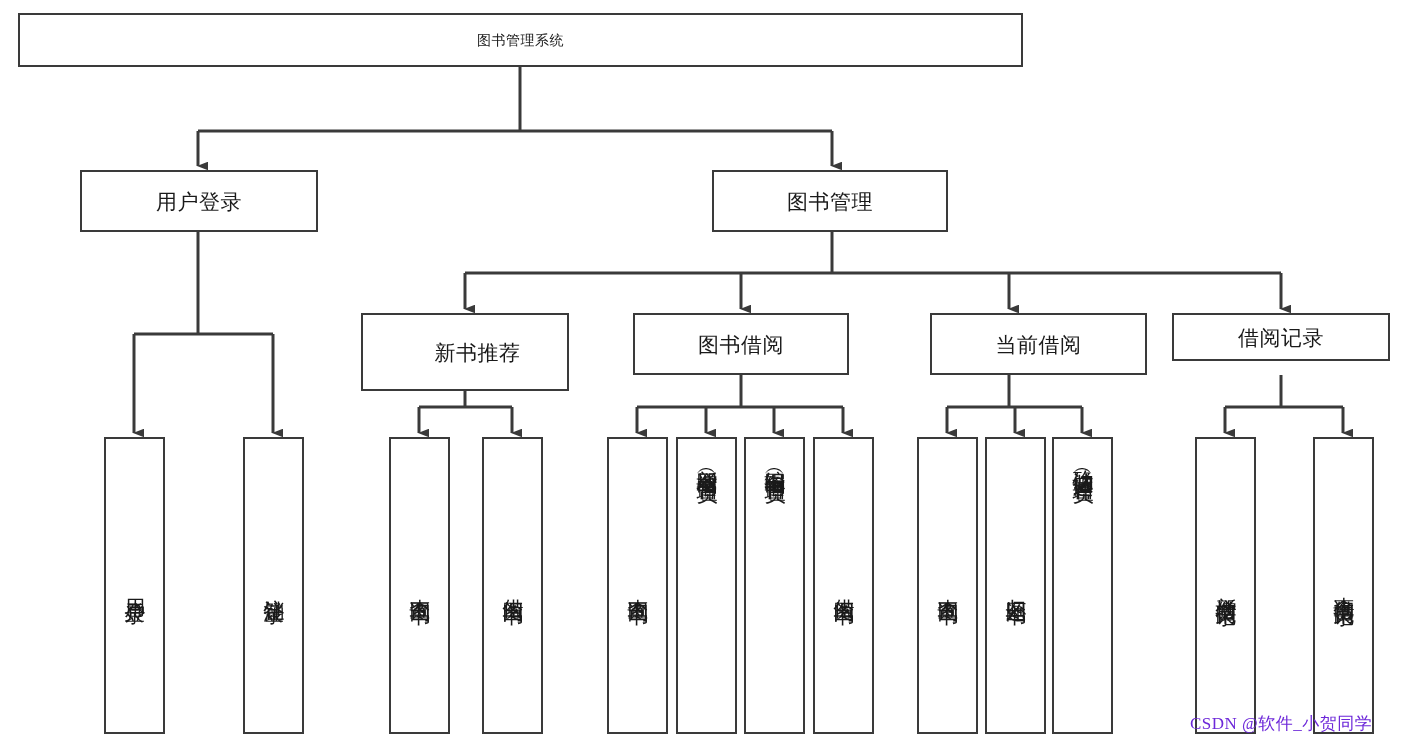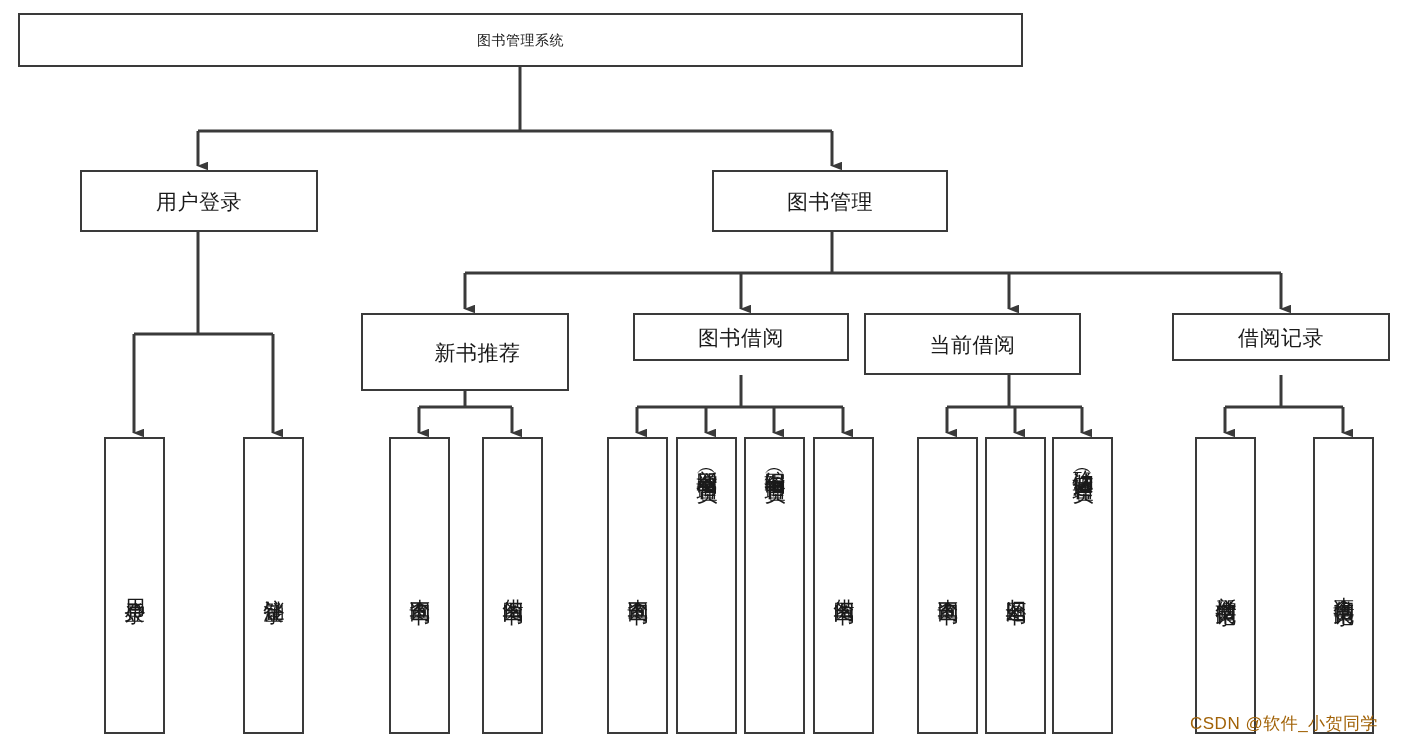--- a/index.html
+++ b/index.html
@@ -64,24 +64,25 @@
     padding-top: 0;
   }
   #root-node .node-label {
     font-size: 14px;
   }
   #watermark {
     position: absolute;
     left: 1190px;
     top: 712px;
     font-size: 17px;
-    color: #a16207;
+    color: #6d28d9;
     white-space: nowrap;
     letter-spacing: 0.5px;
     pointer-events: none;
+    font-family: Liberation Serif, serif;
   }
 </style>
 </head>
 <body>
 
 <div id="diagram-root">
 
   <svg class="connector-layer" viewBox="0 0 1405 747" xmlns="http://www.w3.org/2000/svg">
     <defs>
       <marker id="arrowhead" markerWidth="9" markerHeight="11" refX="4.5" refY="10" orient="auto" markerUnits="userSpaceOnUse">
@@ -147,25 +148,25 @@
   </div>
 
   <div class="node horizontal" style="left:712px; top:170px; width:236px; height:62px;">
     <span class="node-label">图书管理</span>
   </div>
 
   <div class="node horizontal" style="left:361px; top:313px; width:208px; height:78px;padding-left:25px;">
     <span class="node-label">新书推荐</span>
   </div>
 
-  <div class="node horizontal" style="left:633px; top:313px; width:216px; height:48px;">
+  <div class="node horizontal" style="left:633px; top:313px; width:216px; height:62px;">
     <span class="node-label">图书借阅</span>
   </div>
 
-  <div class="node horizontal" style="left:864px; top:313px; width:217px; height:62px;">
+  <div class="node horizontal" style="left:930px; top:313px; width:217px; height:62px;">
     <span class="node-label">当前借阅</span>
   </div>
 
   <div class="node horizontal" style="left:1172px; top:313px; width:218px; height:48px;">
     <span class="node-label">借阅记录</span>
   </div>
 
   <div class="node vertical centered" style="left:104px; top:437px; width:61px; height:297px;">
     <span class="node-label">用户登录</span>
   </div>

